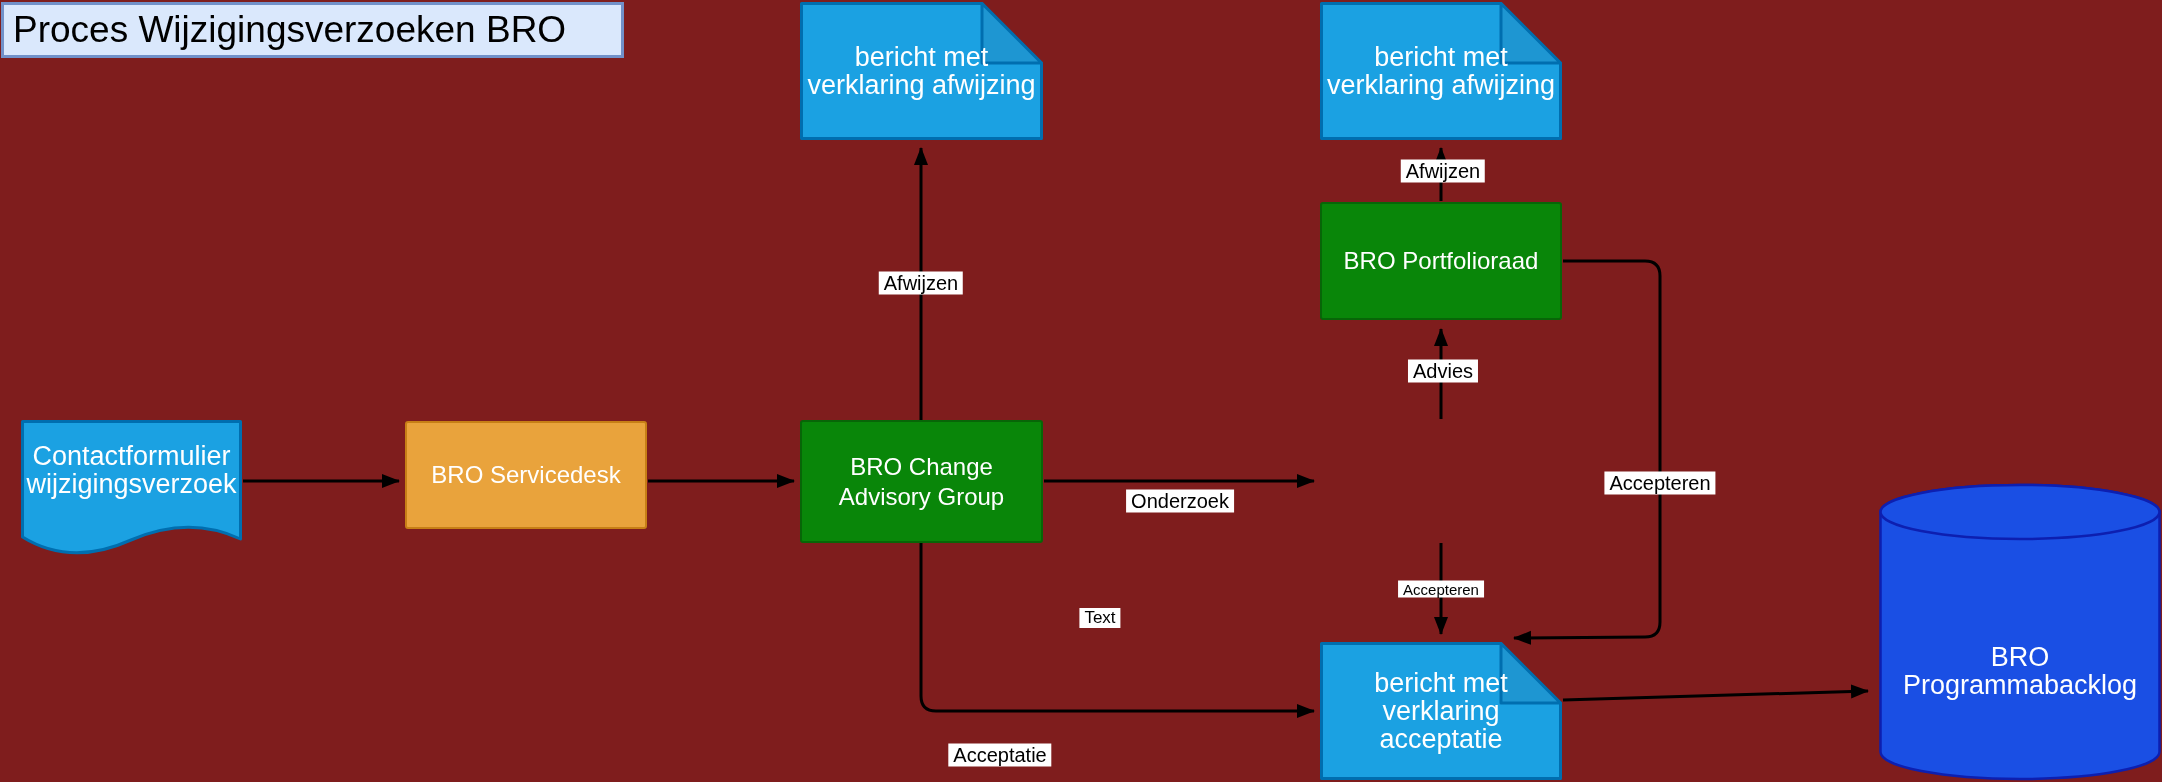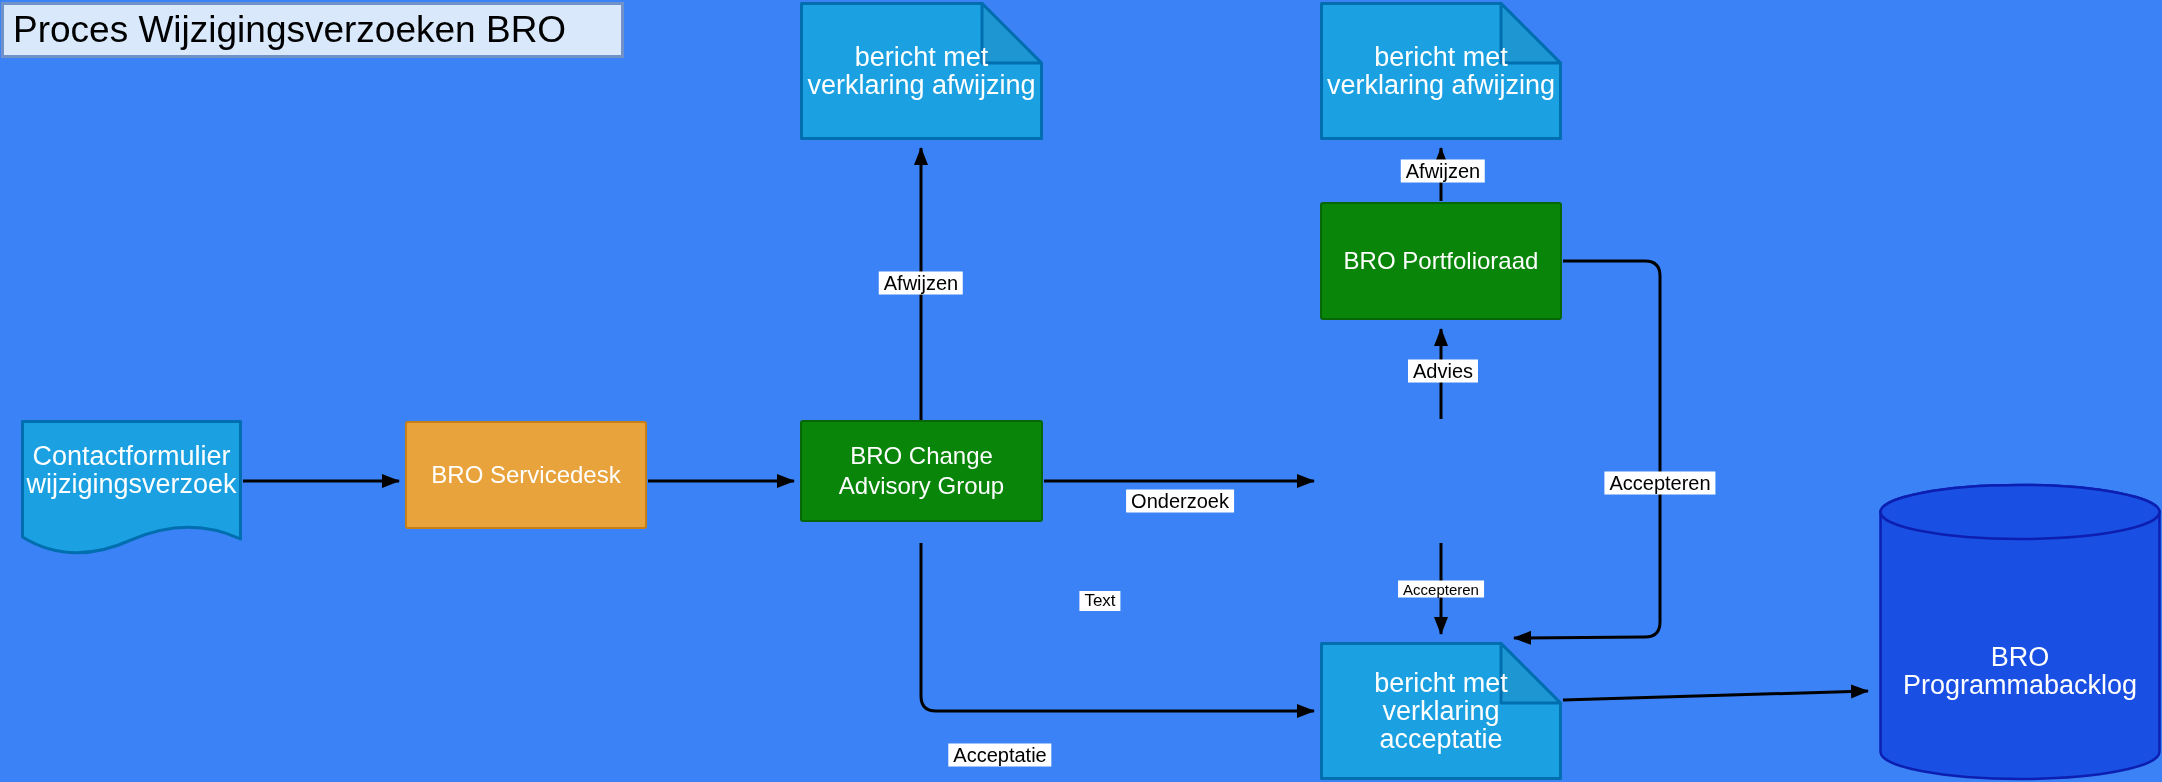--- a/index.html
+++ b/index.html
@@ -1,17 +1,17 @@
 <!DOCTYPE html>
 <html><head>
 <meta charset="utf-8">
 <style>
   html,body{margin:0;padding:0;background:#fff;}
   .canvas{
-    position:relative;width:2162px;height:782px;background:#3b82f6;overflow:hidden;
+    position:relative;width:2162px;height:782px;background:#7f1d1d;overflow:hidden;
     font-family:"Liberation Sans","DejaVu Sans",sans-serif;
   }
   svg{display:block;}
   .edges{position:absolute;left:0;top:0;}
   
   .title-box{
     position:absolute;left:1px;top:2px;width:608px;height:50px;
     background:#dae8fc;border:3px solid #7191c9;
     font-size:37px;color:#000;line-height:50px;padding-left:9px;
     white-space:nowrap;
@@ -135,34 +135,34 @@
       <path d="M1.5,1.5 L219.5,1.5 L219.5,119 Q168,95 110,120 Q50,147 1.5,117 Z" fill="#1ba1e2" stroke="#006eaf" stroke-width="3" stroke-linejoin="round"></path>
     </svg>
     <div class="node-label white fs-doc" style="height:100px;">Contactformulier
 wijzigingsverzoek</div>
   </div>
 
   <div class="node rounded orange" style="left:405px;top:421px;width:242px;height:108px;">
     <div class="node-label white fs-node">BRO Servicedesk</div>
   </div>
 
-  <div class="node rounded green" style="left:800px;top:420px;width:243px;height:102px;">
+  <div class="node rounded green" style="left:800px;top:420px;width:243px;height:123px;">
     <div class="node-label white fs-node">BRO Change
 Advisory Group</div>
   </div>
 
   <div class="elabel" style="left:921px;top:283px;">Afwijzen</div>
 
   <div class="elabel" style="left:1443px;top:171px;">Afwijzen</div>
 
   <div class="elabel" style="left:1443px;top:371px;">Advies</div>
 
   <div class="elabel" style="left:1180px;top:501px;text-align:right;">Onderzoek</div>
 
   <div class="elabel" style="left:1660px;top:483px;">Accepteren</div>
 
   <div class="elabel small" style="left:1441px;top:589px;">Accepteren</div>
 
   <div class="elabel" style="left:1000px;top:755px;">Acceptatie</div>
 
-  <div class="elabel tiny" style="left:1100px;top:601px;">Text</div>
+  <div class="elabel tiny" style="left:1100px;top:618px;">Text</div>
 
 </div>
 
 </body></html>

